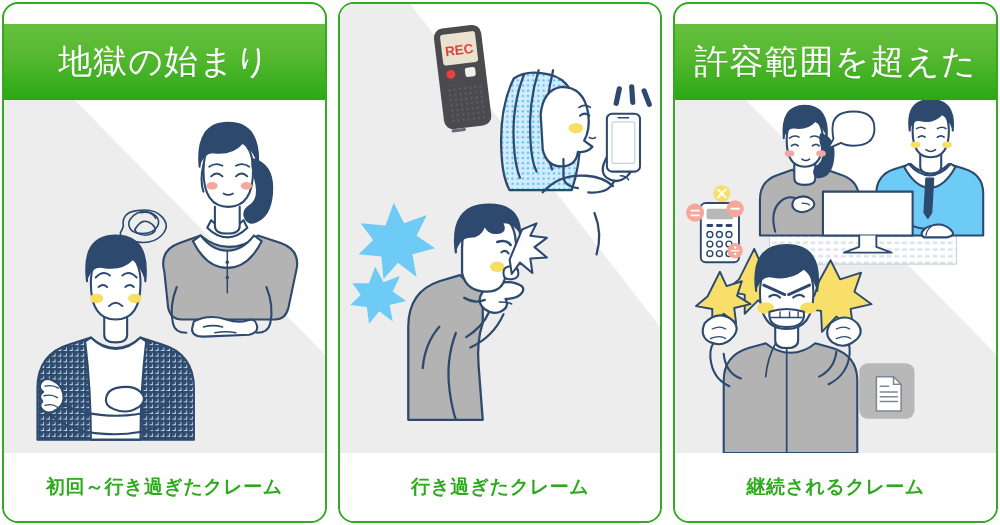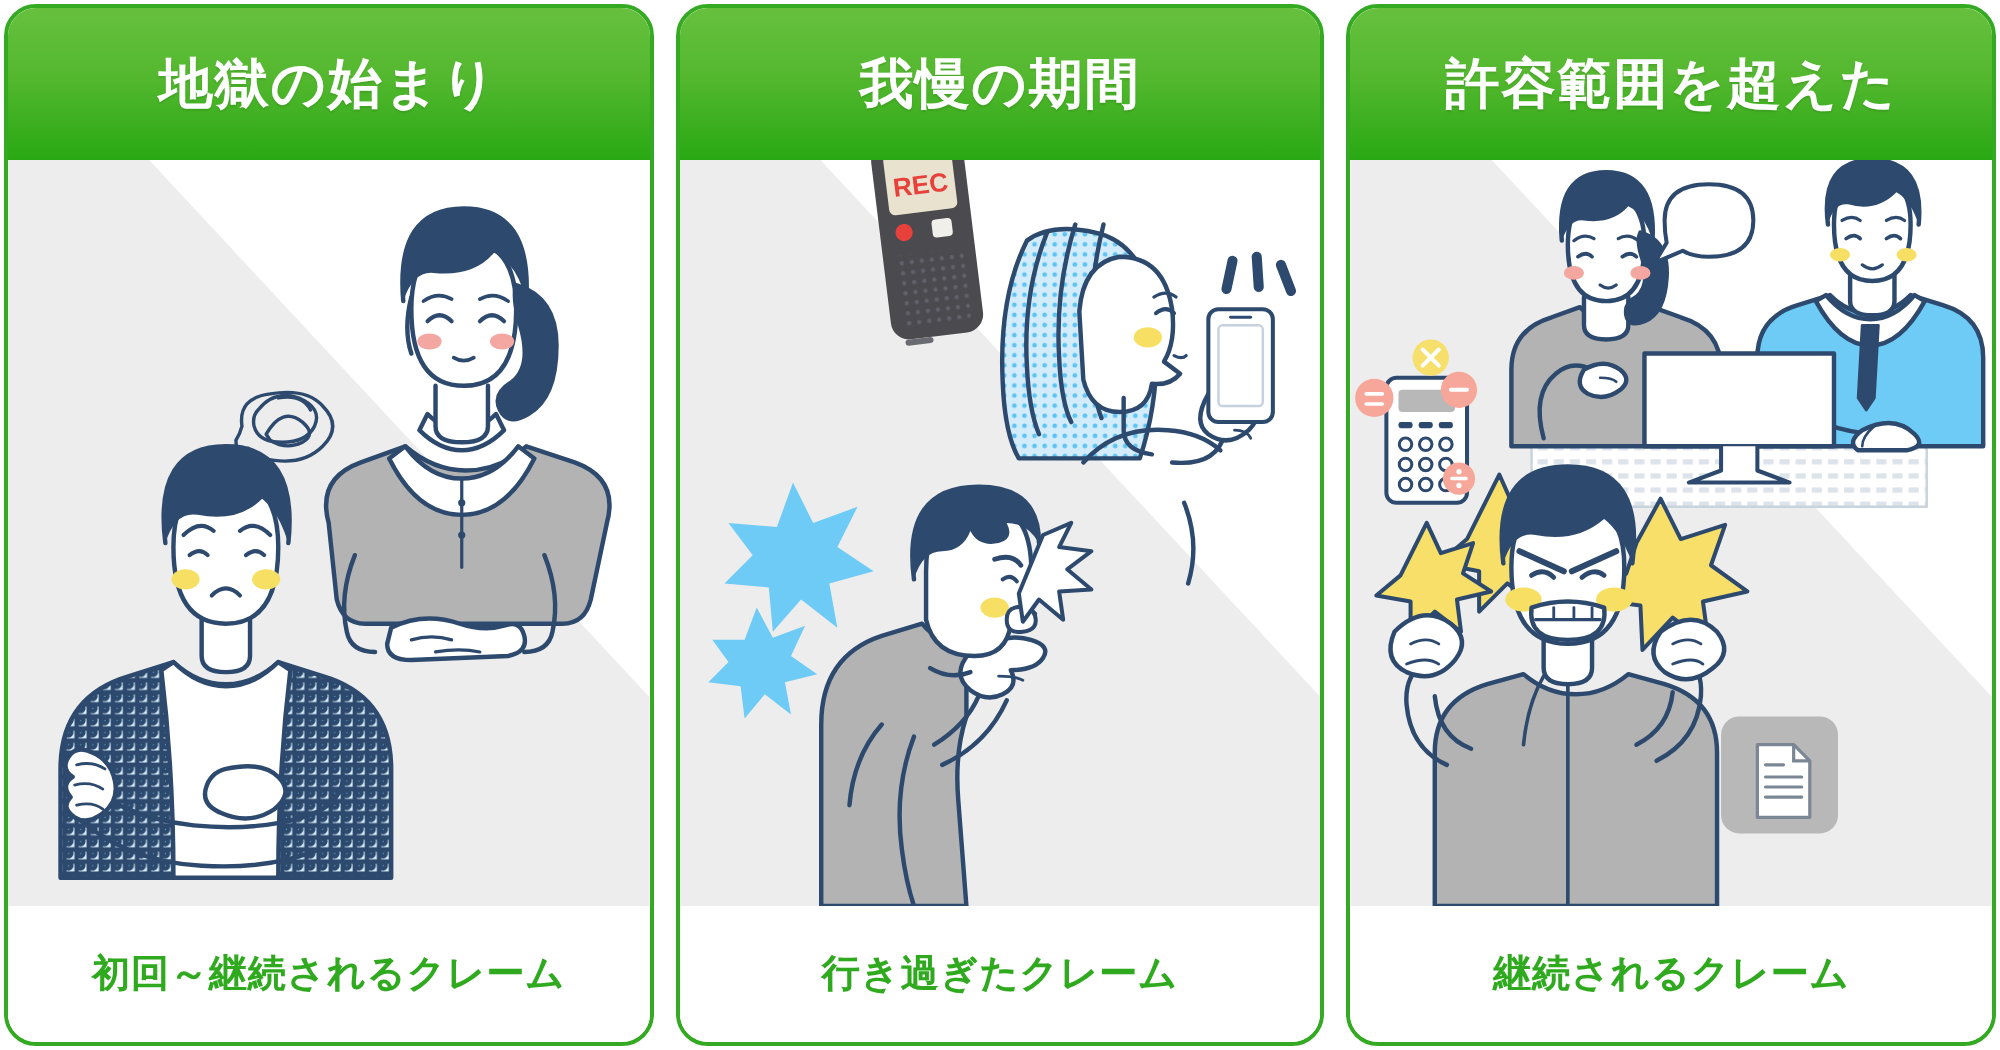--- a/index.html
+++ b/index.html
@@ -26,24 +26,25 @@
     overflow:hidden;
     position:relative;
     box-sizing:border-box;
   }
   .card-header{
     height:76px;
     flex:0 0 76px;
     background:linear-gradient(180deg,#66c03e 0%,#54b82f 45%,#29a813 100%);
     display:flex;align-items:center;justify-content:center;
     color:#ffffff;
-    font-size:27px;
-    font-weight:bold;
+    font-size:34px;
+    font-weight:normal;
     letter-spacing:1px;
     text-shadow:0 1px 1px rgba(0,0,0,.10);
+    margin-top:20px;
   }
   .card-body{
     flex:1 1 auto;
     position:relative;
     background:#ffffff;
     overflow:hidden;
   }
   
   .wedge{
     position:absolute;inset:0;
@@ -166,25 +167,24 @@
             <path d="M114 196 q5 -4 9 0" stroke-width="2"></path>
 
             <ellipse cx="84" cy="208" rx="7" ry="5" fill="#f6df63" stroke="none"></ellipse>
             <ellipse cx="124" cy="208" rx="7" ry="5" fill="#f6df63" stroke="none"></ellipse>
 
             <path d="M97 216 q7 -7 14 0" stroke-width="2"></path>
           </g>
         </svg>
       </div>
     </div>
-    <div class="card-footer">初回～継続されるクレーム</div>
+    <div class="card-footer">初回～行き過ぎたクレーム</div>
   </div>
 
   <div class="card">
-    <div class="card-header">我慢の期間</div>
     <div class="card-body">
       <div class="wedge"></div>
       <div class="art">
         <svg viewBox="0 0 310 370" preserveAspectRatio="xMidYMid meet">
           <defs>
             <pattern id="dotsHairBlue" width="5" height="5" patternUnits="userSpaceOnUse">
               <rect width="5" height="5" fill="#d3ecfb"></rect>
               <circle cx="1.8" cy="1.8" r="1.15" fill="#5cc3f2"></circle>
             </pattern>
             <pattern id="recGrille2" width="5" height="5" patternUnits="userSpaceOnUse">

